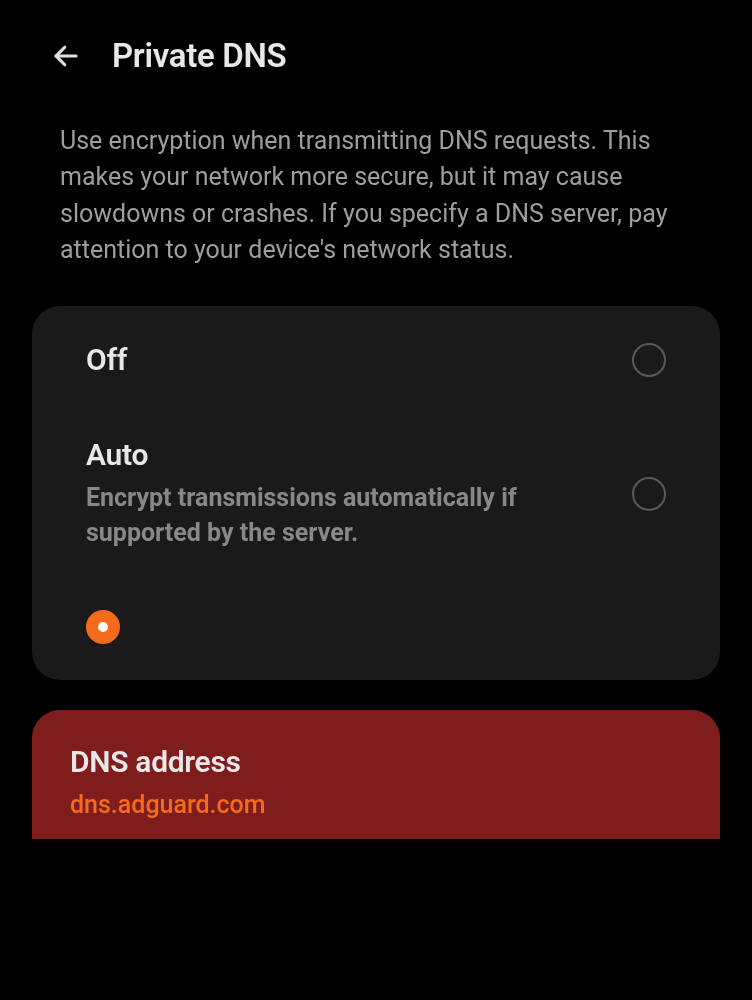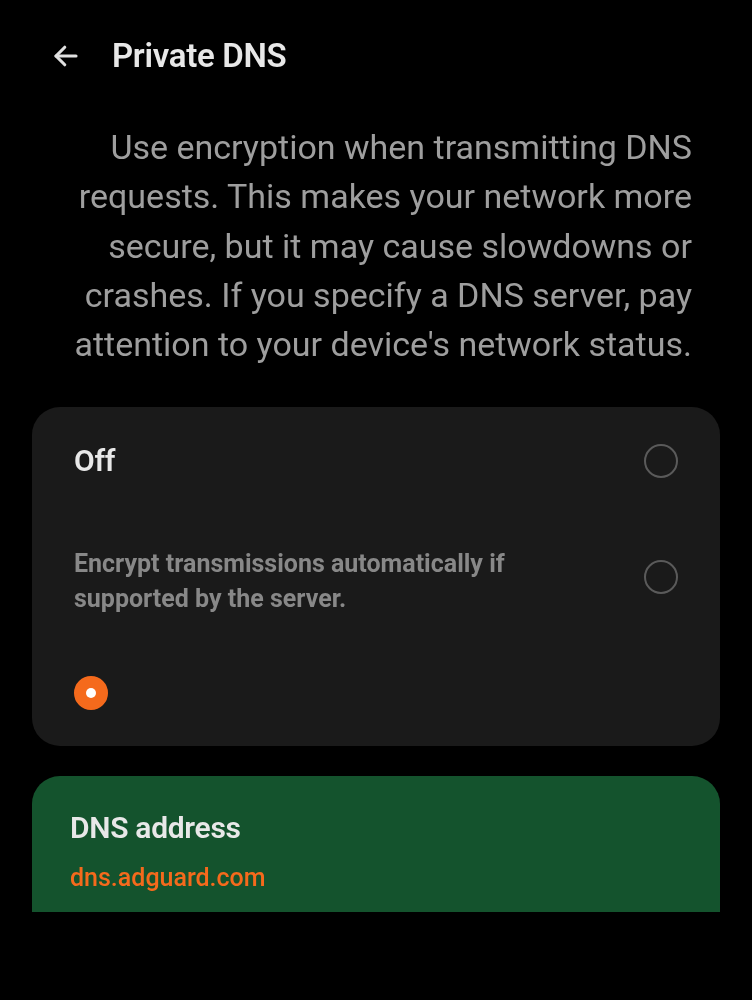--- a/index.html
+++ b/index.html
@@ -37,31 +37,30 @@
       fill: none;
     }
     .page-title {
       font-size: 33px;
       font-weight: 600;
       color: #e8e8e8;
       letter-spacing: -0.3px;
     }
     .description {
       padding: 24px 60px 30px 60px;
-      font-size: 34px;
+      font-size: 25px;
       line-height: 1.45;
       color: #9e9e9e;
       font-weight: 400;
-      text-align: right;
     }
     .card {
       background: #1a1a1a;
       border-radius: 28px;
       margin: 8px 32px 30px 32px;
-      padding: 6px 4px;
+      padding: 6px 16px;
     }
     .option-row {
       display: flex;
       align-items: center;
       justify-content: space-between;
       padding: 30px 38px;
       cursor: pointer;
     }
     .option-content {
       flex: 1;
@@ -97,35 +96,35 @@
       position: absolute;
       width: 10px;
       height: 10px;
       background: #ffffff;
       border-radius: 50%;
       top: 50%;
       left: 50%;
       transform: translate(-50%, -50%);
     }
     .address-card {
-      background: #14532d;
+      background: #7f1d1d;
       border-radius: 28px 28px 0 0;
       margin: 0 32px;
       padding: 34px 38px 20px 38px;
     }
     .address-title {
       font-size: 30px;
       font-weight: 600;
       color: #e8e8e8;
       letter-spacing: -0.3px;
     }
     .address-value {
       font-size: 25px;
       color: #f56a1c;
-      margin-top: 18px;
+      margin-top: 11px;
       font-weight: 500;
     }
   </style>
 </head>
 <body>
 
 <div class="header">
   <div class="back-icon">
     <svg viewBox="0 0 24 24">
       <line x1="20" y1="12" x2="4" y2="12" stroke-linecap="round"></line>
@@ -141,20 +140,21 @@
 
   <div class="option-row">
     <div class="option-content">
       <div class="option-title">Off</div>
     </div>
     <div class="radio"></div>
   </div>
 
   <div class="option-row">
     <div class="option-content">
+      <div class="option-title">Auto</div>
       <div class="option-subtitle">Encrypt transmissions automatically if supported by the server.</div>
     </div>
     <div class="radio"></div>
   </div>
 
   <div class="option-row">
     <div class="radio selected"></div>
   </div>
 
 </div>

